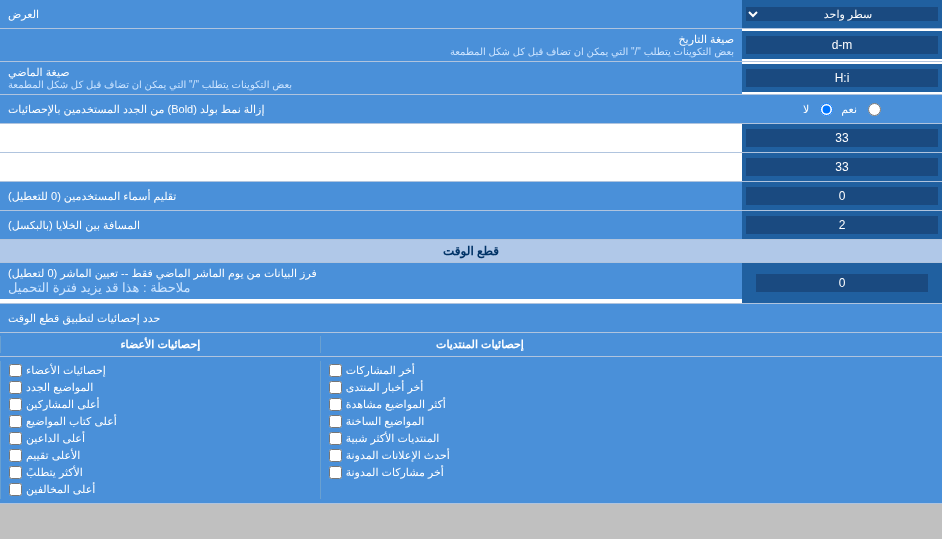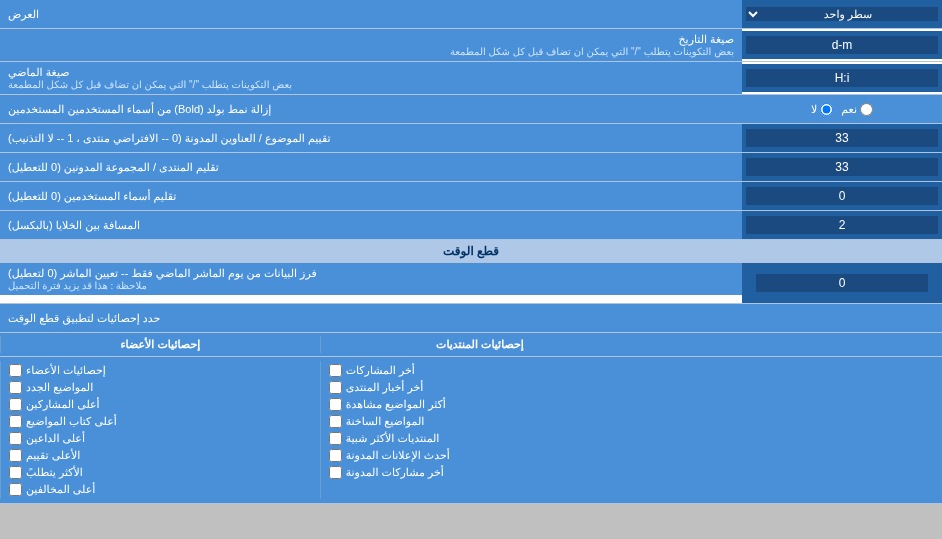--- a/index.html
+++ b/index.html
@@ -88,21 +88,21 @@
       justify-content: center;
       gap: 8px;
       padding: 2px 8px;
       min-height: 28px;
     }
     .radio-cell label {
       color: #fff;
       font-size: 11px;
       display: flex;
       align-items: center;
-      gap: 3px;
+      gap: 11px;
     }
     .checkboxes-area {
       display: flex;
       background: #4a90d9;
       padding: 4px 0;
       border-bottom: 1px solid #b0c4de;
     }
     .checkbox-col {
       flex: 1;
       display: flex;
@@ -157,23 +157,22 @@
       color: #fff;
       padding: 4px 8px;
       text-align: right;
       font-size: 11px;
       display: flex;
       flex-direction: column;
       align-items: flex-end;
       justify-content: center;
     }
     .note-label .note-sub {
-      font-size: 10px;
+      font-size: 13px;
       color: #cce4ff;
-      font-family: Liberation Serif, serif;
     }
     .row-input-0 {
       width: 200px;
       background: #2060a0;
       display: flex;
       align-items: center;
       justify-content: center;
       min-height: 40px;
       padding: 2px 4px;
     }
@@ -218,35 +217,33 @@
     <div class="radio-cell">
       <label>
         <input type="radio" name="bold" style="">
         <span>نعم</span>
       </label>
       <label>
         <input type="radio" name="bold" checked="" style="">
         <span>لا</span>
       </label>
     </div>
-    <div class="row-label">إزالة نمط بولد (Bold) من أسماء المستخدمين المستخدمين</div>
+    <div class="row-label">إزالة نمط بولد (Bold) من الجدد المستخدمين بالإحصائيات</div>
   </div>
 
   <div class="row">
     <div class="row-input">
       <input type="text" value="33" style="">
     </div>
-    <div class="row-label">تقييم الموضوع / العناوين المدونة (0 -- الافتراضي منتدى ، 1 -- لا التذنيب)</div>
   </div>
 
   <div class="row">
     <div class="row-input">
       <input type="text" value="33" style="">
     </div>
-    <div class="row-label">تقليم المنتدى / المجموعة المدونين (0 للتعطيل)</div>
   </div>
 
   <div class="row">
     <div class="row-input">
       <input type="text" value="0" style="">
     </div>
     <div class="row-label">تقليم أسماء المستخدمين (0 للتعطيل)</div>
   </div>
 
   <div class="row">

